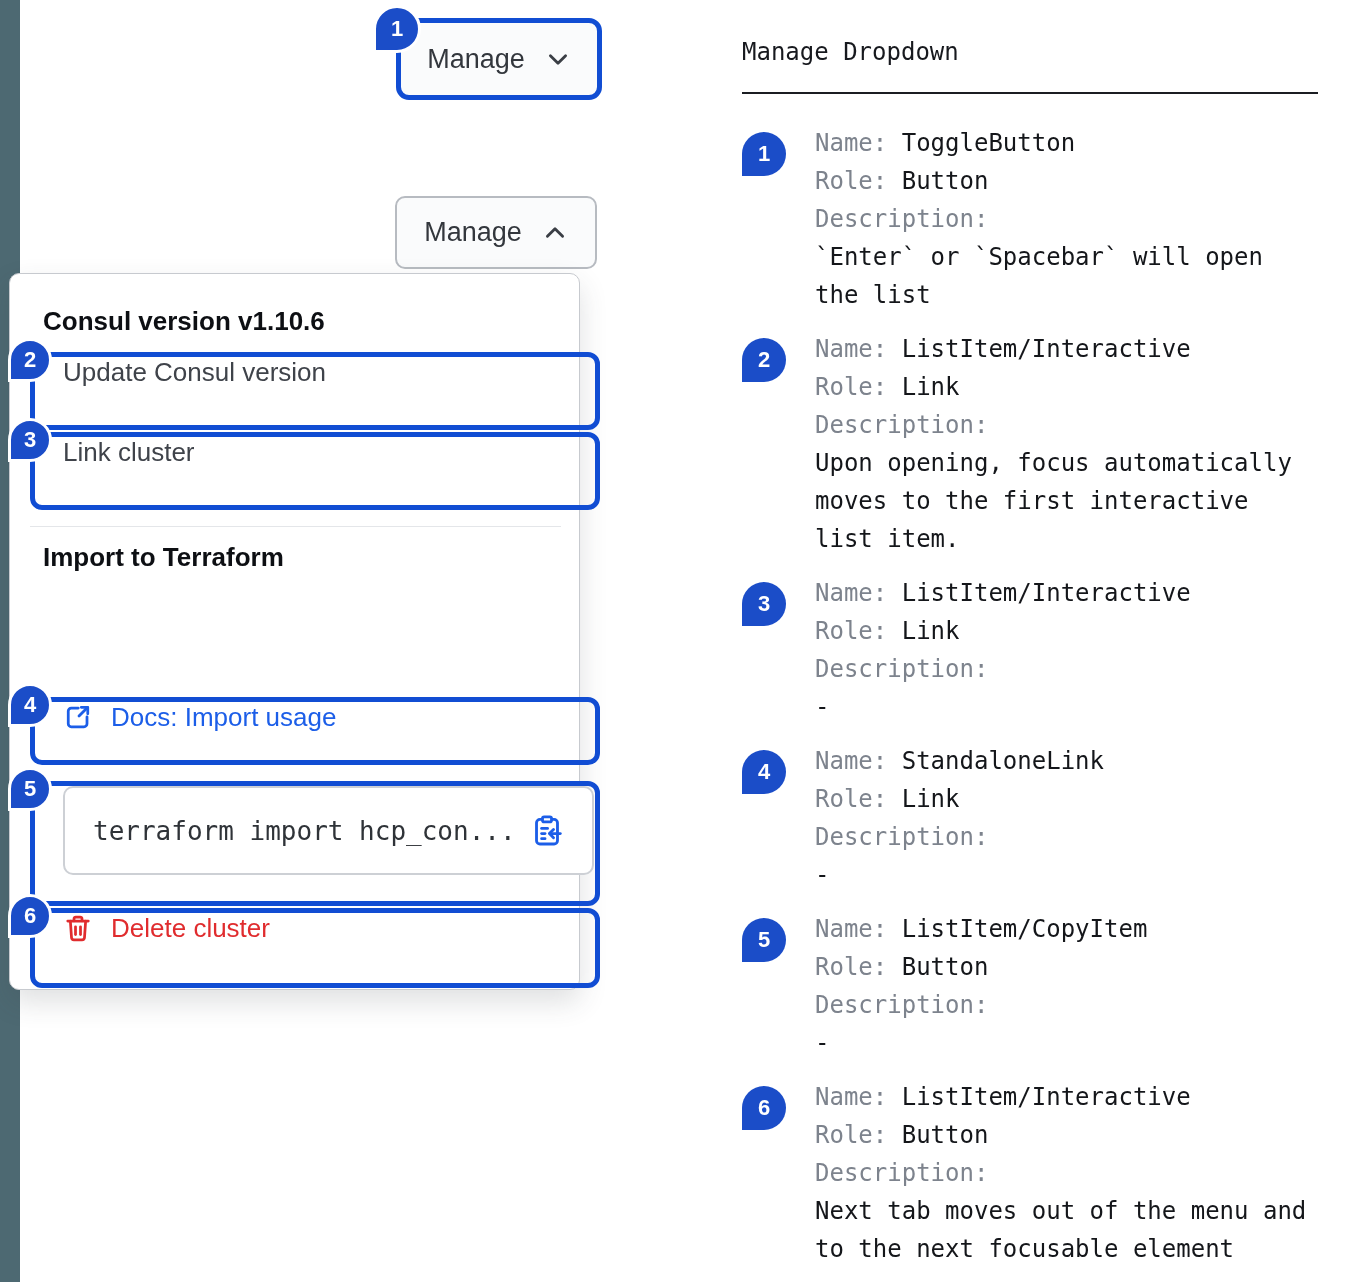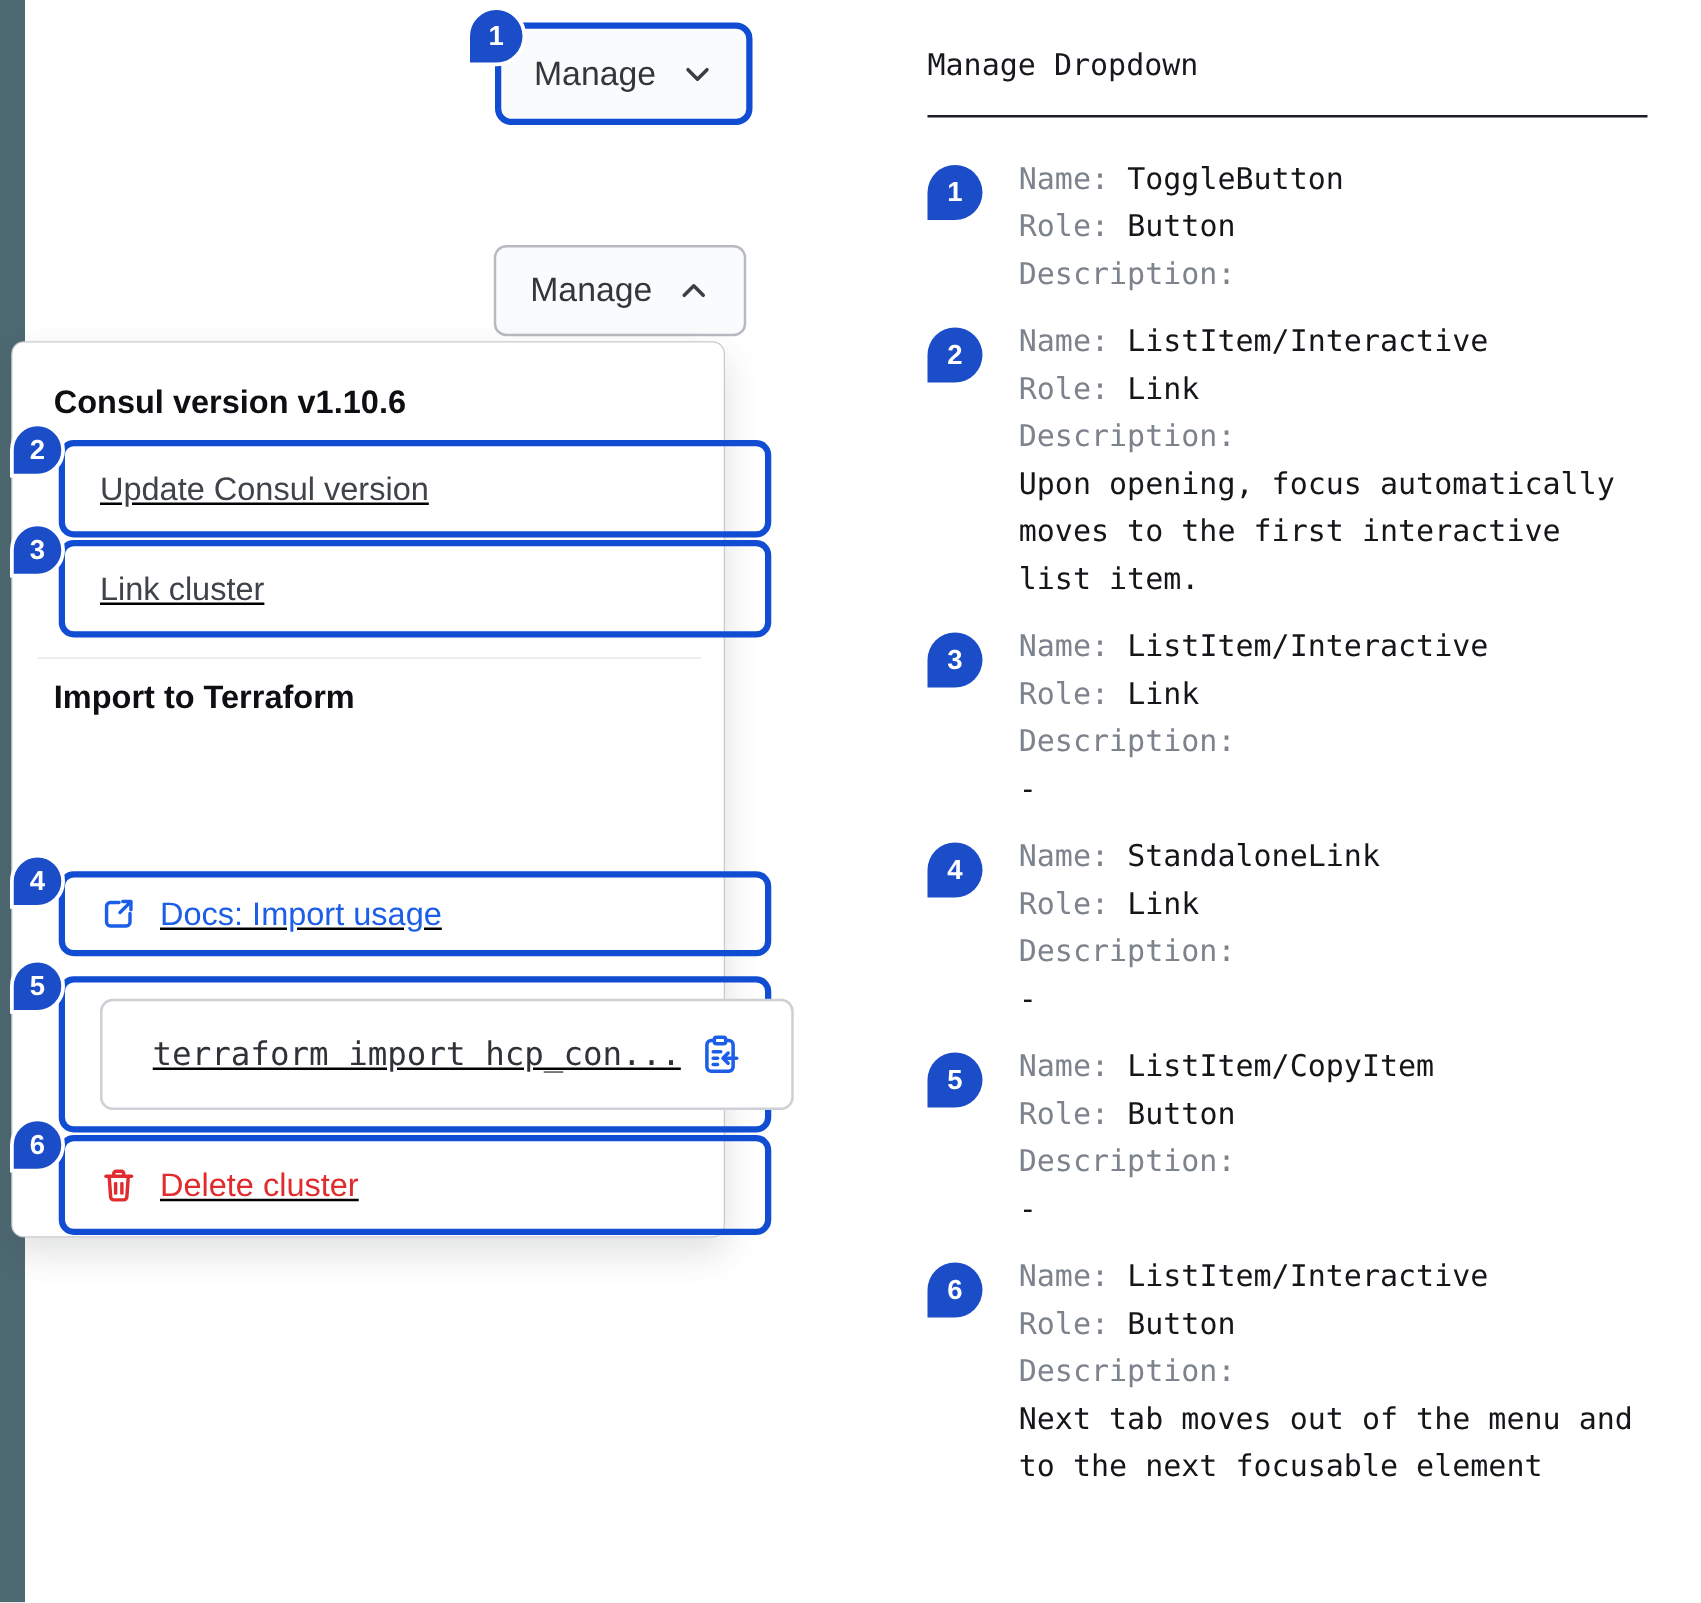--- a/index.html
+++ b/index.html
@@ -42,40 +42,40 @@
     position:absolute;left:9px;top:273px;width:571px;height:717px;box-sizing:border-box;
     background:#fff;border:1px solid #c7cacf;border-radius:10px;
     box-shadow:0 12px 28px rgba(58,62,70,.16);
   }
   .panel-header{position:absolute;left:33px;top:32px;font-size:26px;font-weight:bold;color:#0d0f13;}
   .panel-divider{position:absolute;left:20px;top:252px;width:531px;height:1px;background:#e4e6e9;}
   .import-title{position:absolute;left:33px;top:268px;font-size:26px;font-weight:bold;color:#0d0f13;}
   .import-desc{position:absolute;left:33px;top:312px;width:450px;font-size:24px;line-height:36px;color:#6e737b;}
 
   .hl-box{
-    position:absolute;left:47px;width:570px;box-sizing:border-box;z-index:4;
+    position:absolute;left:30px;width:570px;box-sizing:border-box;z-index:4;
     border:5px solid var(--outline-blue,#114dd3);border-radius:12px;
-    display:flex;align-items:center;padding-left:28px;gap:18px;cursor:pointer;text-decoration:underline;
+    display:flex;align-items:flex-start;padding-left:28px;gap:18px;cursor:pointer;
   }
   #hl-2{top:352px;height:78px;}
   #hl-3{top:432px;height:78px;}
   #hl-4{top:697px;height:68px;}
   #hl-5{top:781px;height:125px;padding:0 28px;cursor:default;}
   #hl-6{top:908px;height:80px;}
 
   .menu-label{font-size:26px;color:#3f434a;}
   .link-label{font-size:26px;color:var(--link-blue,#1c5ee8);}
   .danger-label{font-size:26px;color:var(--critical-red,#e02c2e);}
   .icon-30{width:30px;height:30px;flex:none;}
   .link-icon{color:var(--link-blue,#1c5ee8);}
   .danger-icon{color:var(--critical-red,#e02c2e);}
 
   .code-field{
     flex:1;height:89px;box-sizing:border-box;border:2px solid #cdd0d5;border-radius:10px;
-    background:#fff;display:flex;align-items:center;padding:0 40px;gap:14px;
+    background:#fff;display:flex;align-items:center;padding:0 28px;gap:14px;
   }
   .code-text{
     flex:1;font-family:"DejaVu Sans Mono","Liberation Mono",monospace;
     font-size:26px;color:#2f3338;white-space:nowrap;overflow:hidden;
   }
   .copy-icon{width:34px;height:34px;flex:none;color:var(--link-blue,#1c5ee8);cursor:pointer;}
 
   
   .spec{position:absolute;left:742px;top:30px;width:596px;
         font-family:"DejaVu Sans Mono","Liberation Mono",monospace;}
@@ -180,20 +180,21 @@
     <div class="spec-list">
 
       <div class="spec-item">
         <div class="badge-col">
             <div class="badge badge-plain">1</div>
           </div>
         <div class="spec-text">
           <div><span class="lbl">Name:</span> <span class="val">ToggleButton</span></div>
           <div><span class="lbl">Role:</span> <span class="val">Button</span></div>
           <div><span class="lbl">Description:</span></div>
+          <div class="val">`Enter` or `Spacebar` will open the list</div>
         </div>
       </div>
 
       <div class="spec-item">
         <div class="badge-col">
             <div class="badge badge-plain">2</div>
           </div>
         <div class="spec-text">
           <div><span class="lbl">Name:</span> <span class="val">ListItem/Interactive</span></div>
           <div><span class="lbl">Role:</span> <span class="val">Link</span></div>

